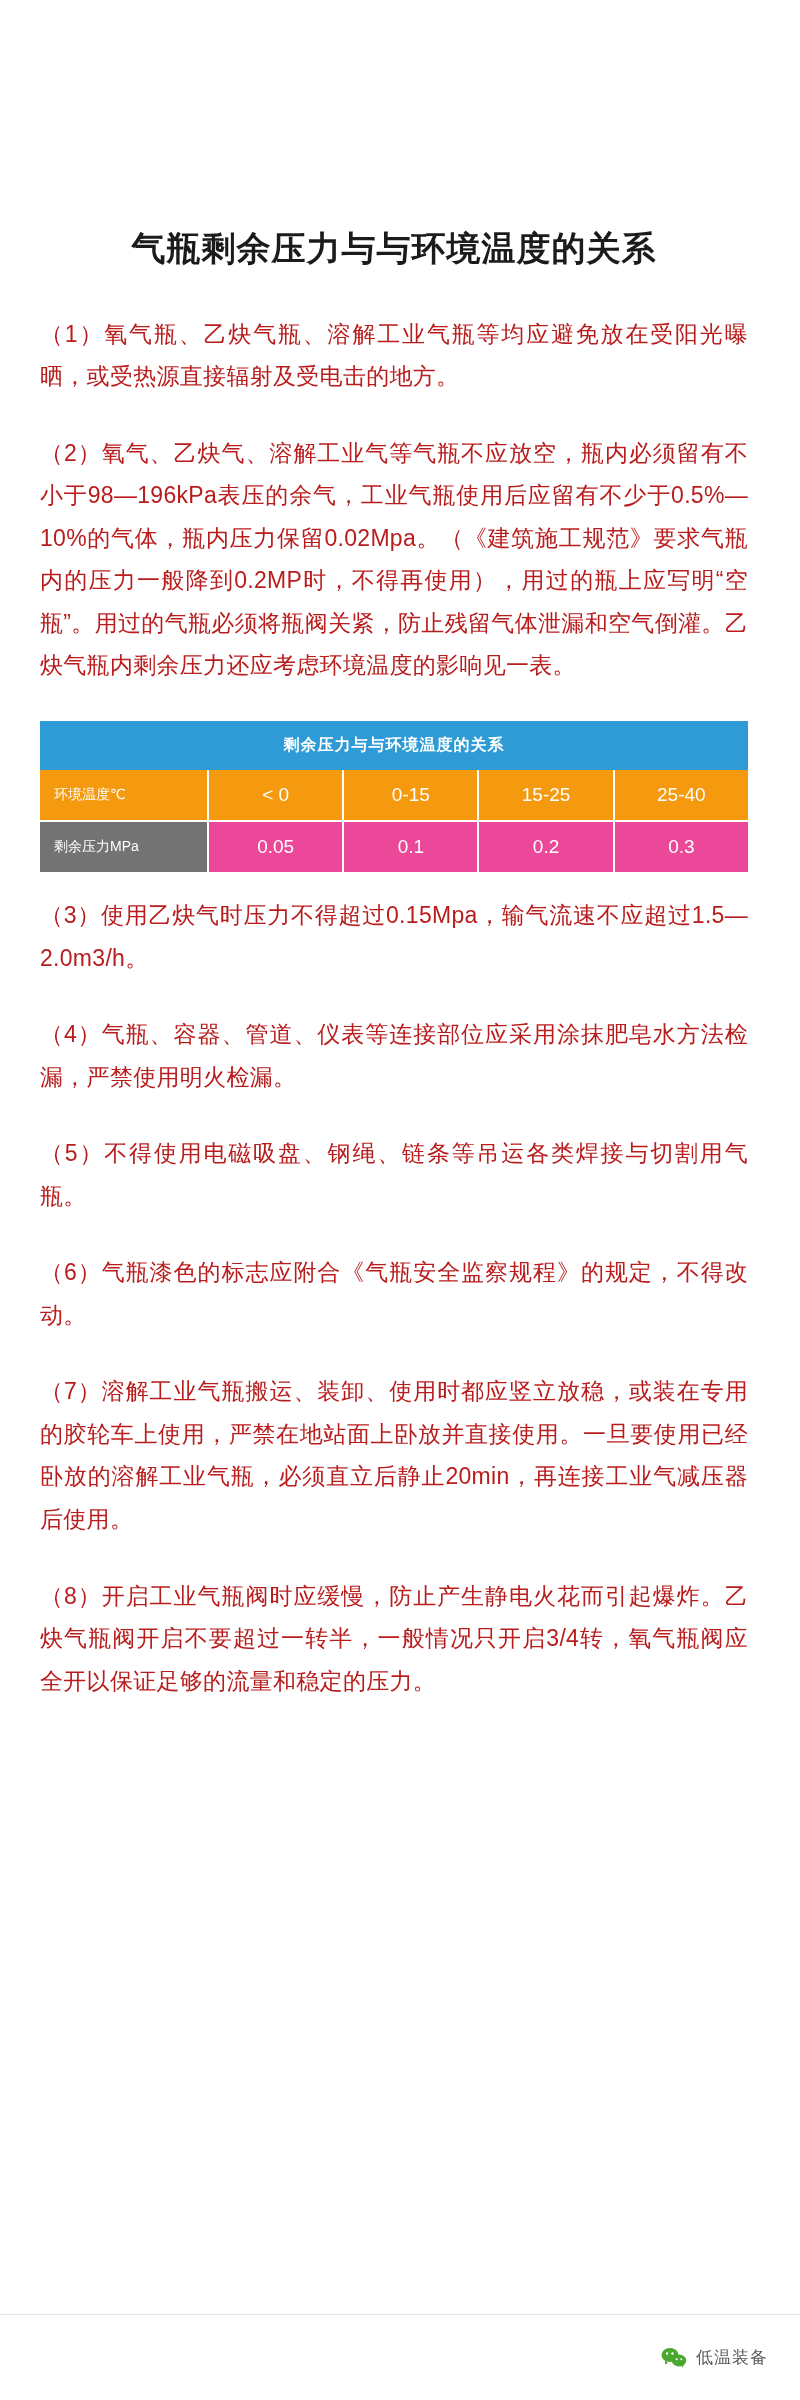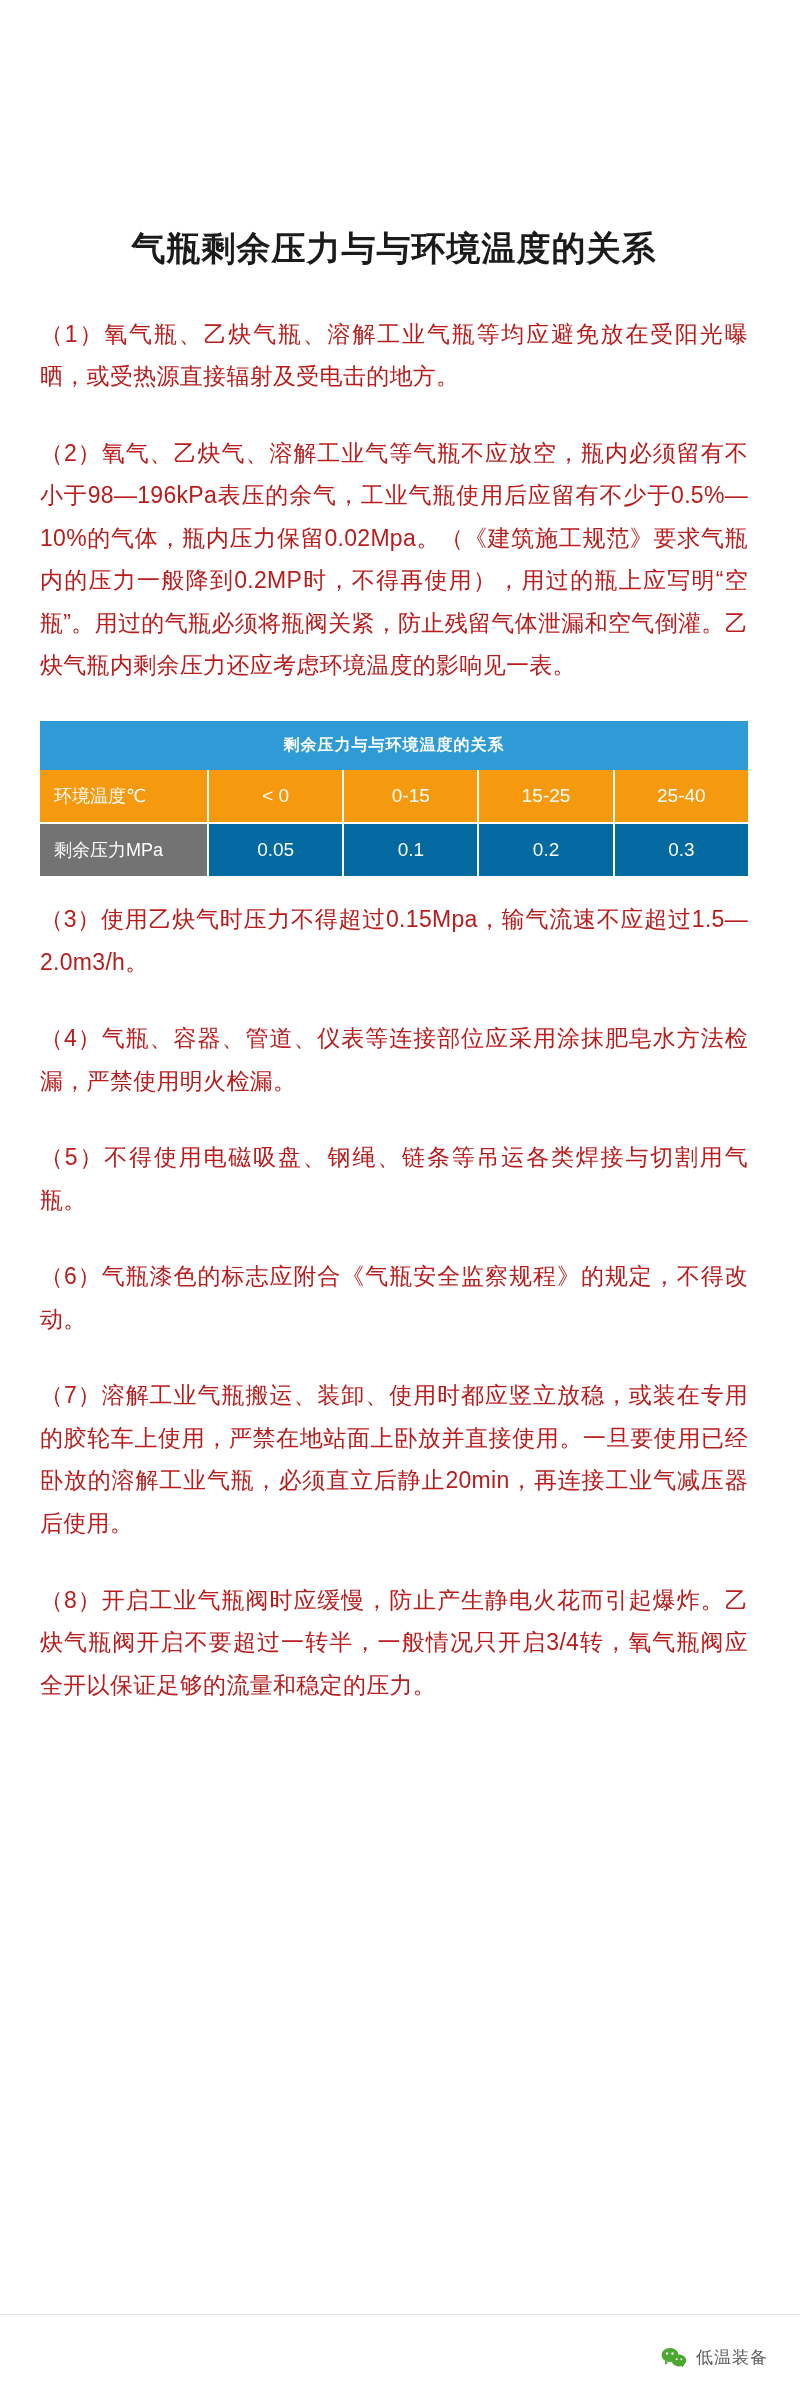--- a/index.html
+++ b/index.html
@@ -71,30 +71,30 @@
     text-align: center;
     font-size: 19px;
     color: #ffffff;
     padding: 14px 4px;
     border: none;
     vertical-align: middle;
   }
   table.rel-table td.rowhead {
     text-align: left;
     padding-left: 14px;
-    font-size: 18px;
+    font-size: 14px;
   }
   tr.row-temp td {
     background: #f59a0e;
   }
   tr.row-temp td.rowhead {
     background: #f59a0e;
   }
   tr.row-press td {
-    background: #0369a1;
+    background: #ec4899;
   }
   tr.row-press td.rowhead {
     background: #737373;
   }
   
   table.rel-table td + td {
     border-left: 2px solid #ffffff;
   }
   tr.row-press td {
     border-top: 2px solid #ffffff;

